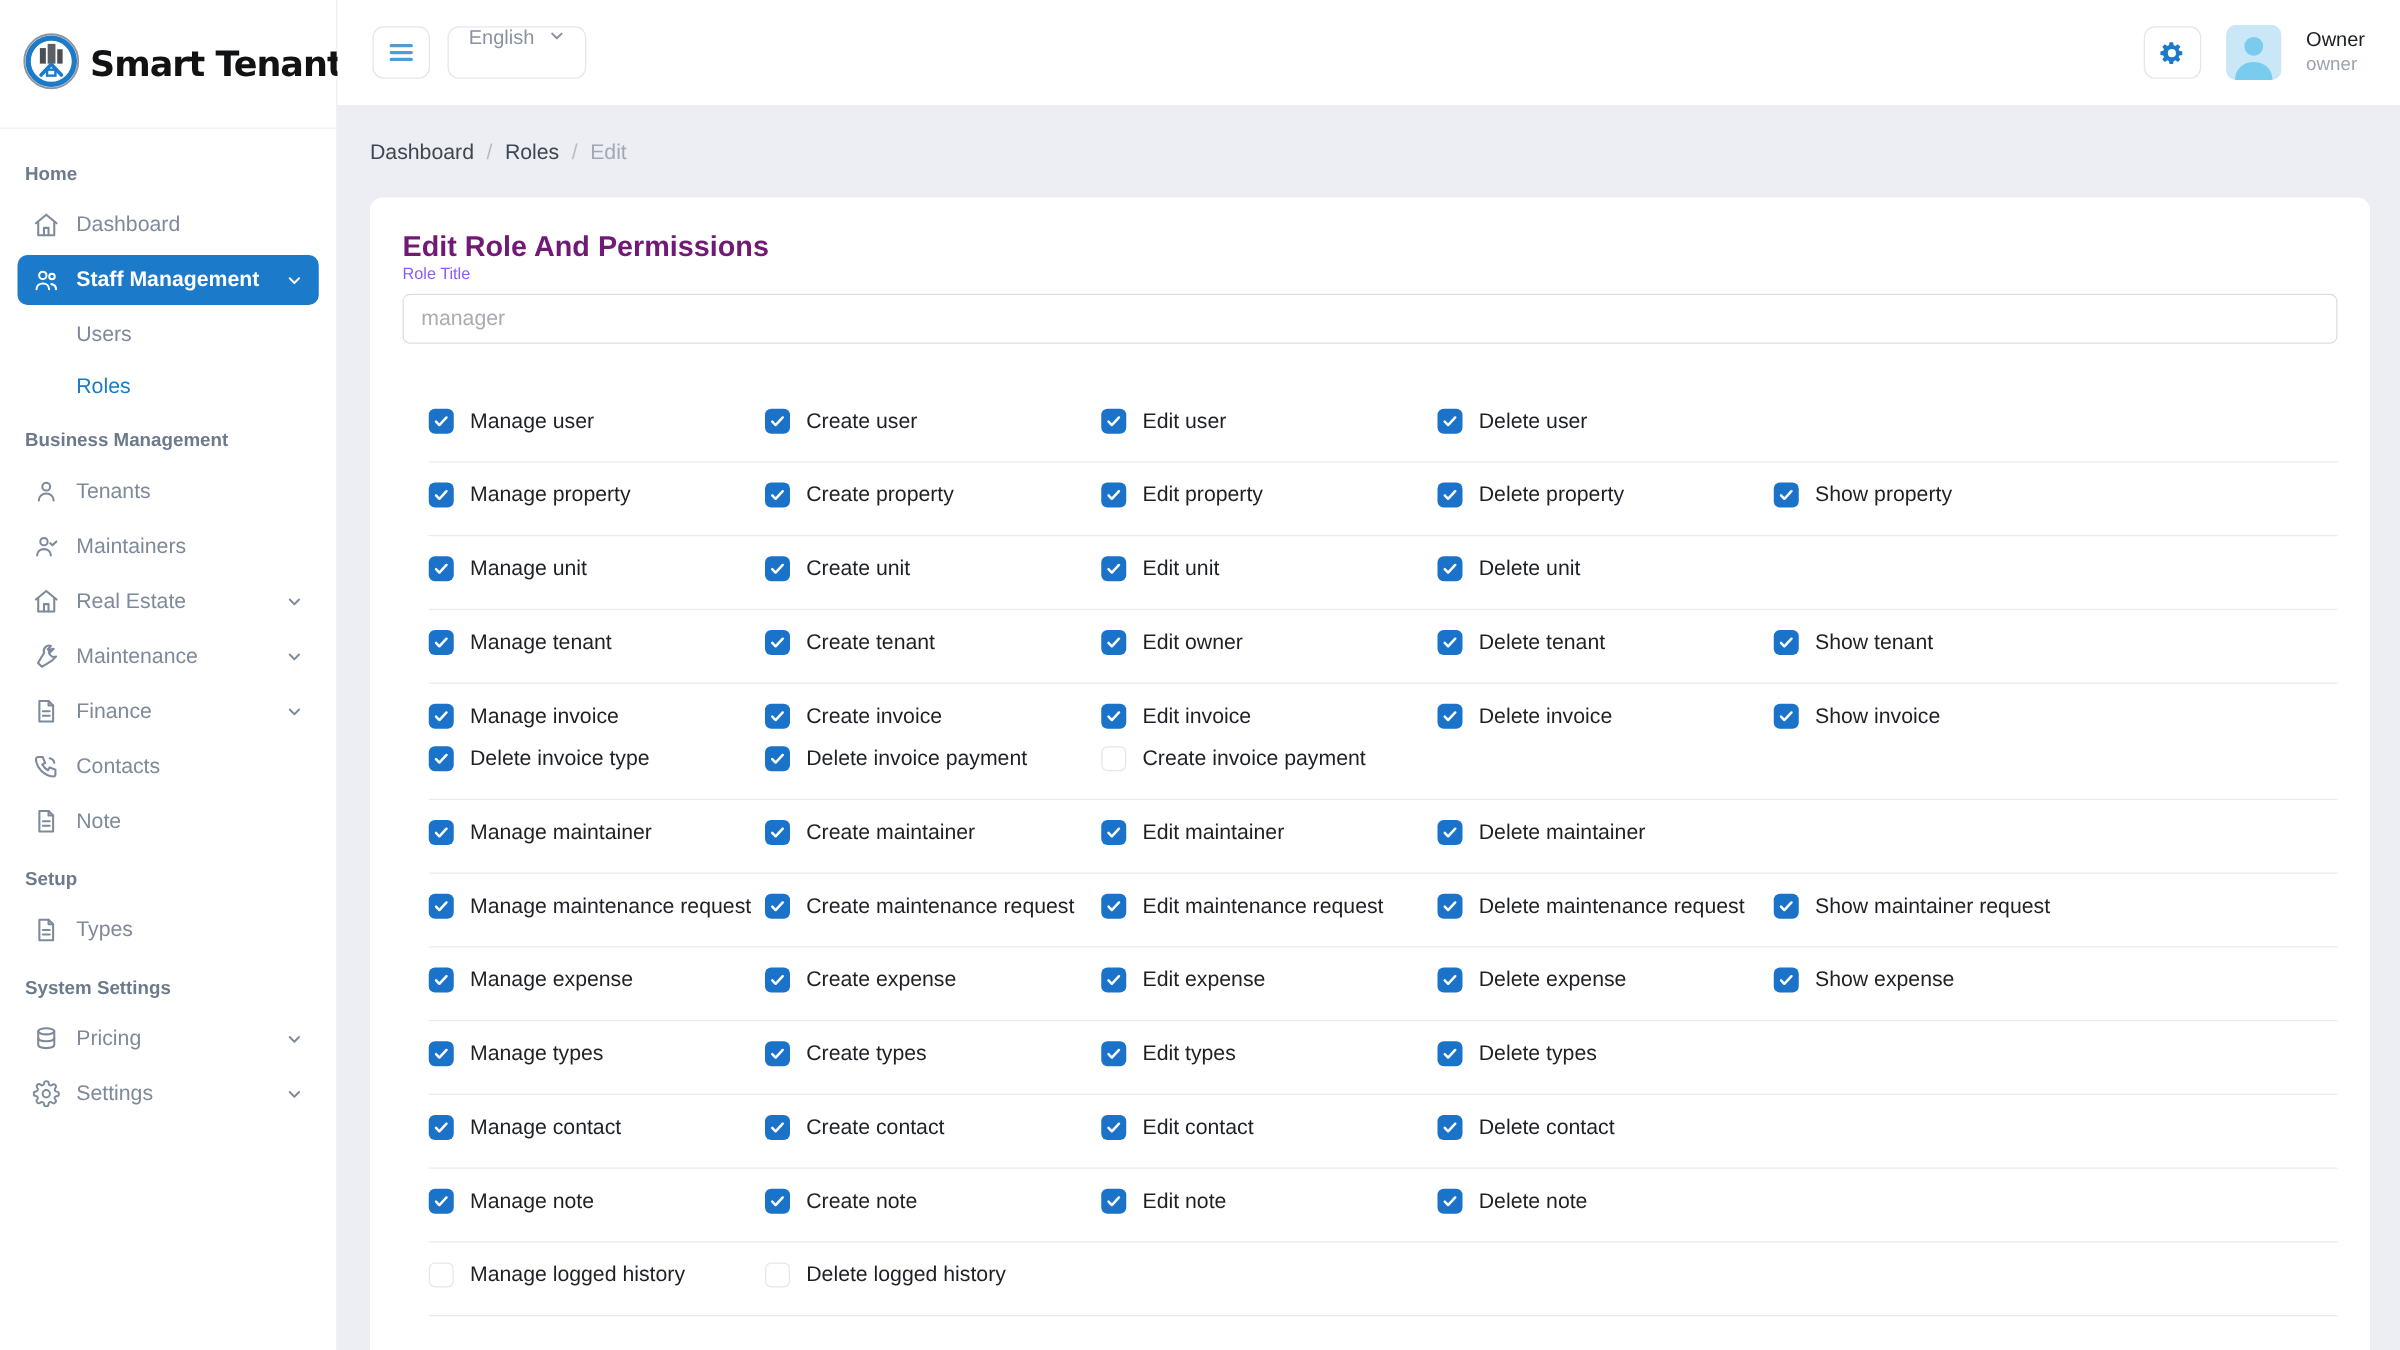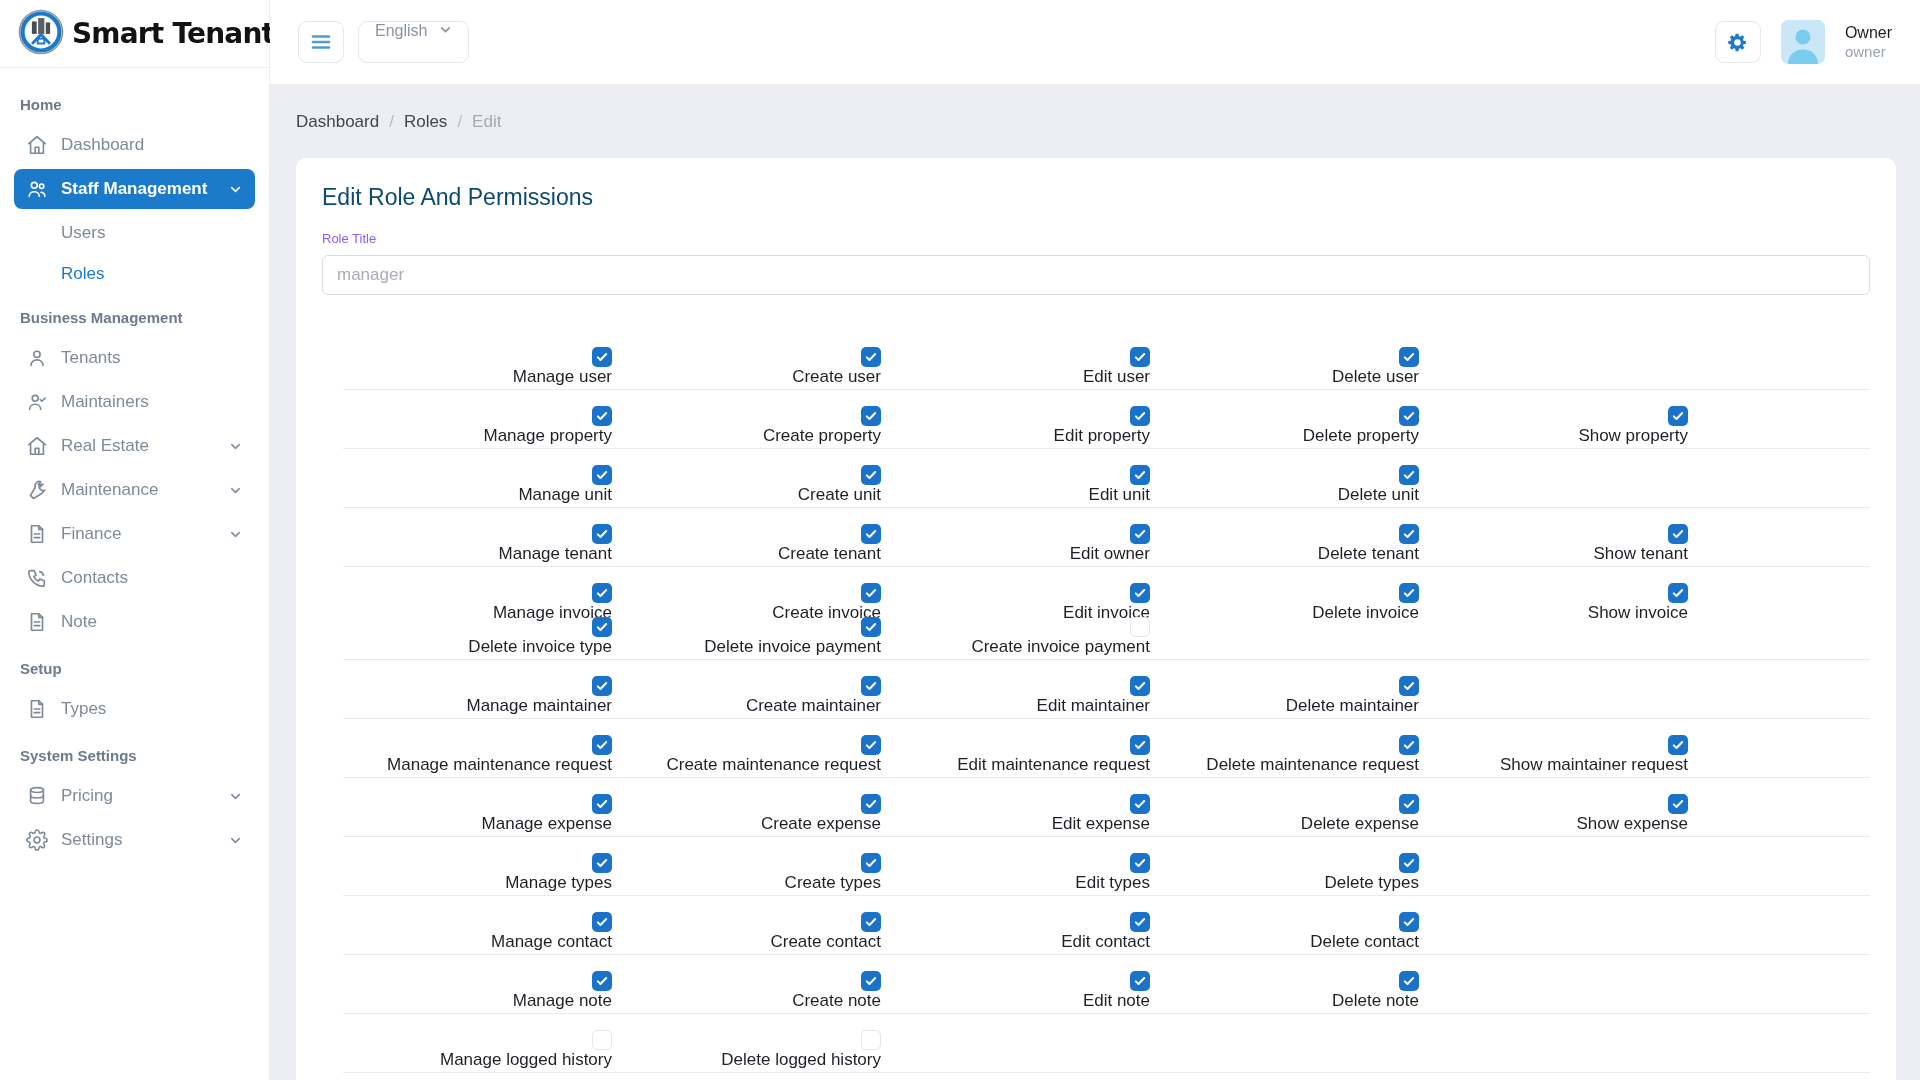--- a/index.html
+++ b/index.html
@@ -12,21 +12,21 @@
     --row-border:#e9ebf0;
     --btn-border:#e3e7ee;
   }
   *{box-sizing:border-box;margin:0;padding:0;}
   html,body{width:1920px;height:1080px;overflow:hidden;}
   body{font-family:"Liberation Sans",sans-serif;background:var(--body-bg);color:#222;}
   .app{display:flex;width:1920px;height:1080px;}
 
   
   .sidebar{width:270px;min-width:270px;background:#fff;height:1080px;border-right:1px solid #ececf1;}
-  .logo-row{height:68px;display:flex;align-items:center;padding:0 18px;border-bottom:1px solid #f0f1f4;cursor:pointer;}
+  .logo-row{height:103px;display:flex;align-items:center;padding:0 18px;border-bottom:1px solid #f0f1f4;cursor:pointer;}
   .brand-text{font-family:"DejaVu Sans",sans-serif;font-weight:800;font-size:28px;letter-spacing:-0.8px;color:#101214;margin-left:8px;white-space:nowrap;}
   .sidebar-nav{padding:14px 14px 0 14px;}
   .section-label{color:var(--section-label);font-size:15px;font-weight:700;padding:14px 6px 8px 6px;}
   .nav-item{display:flex;align-items:center;gap:13px;padding:0 12px;height:40px;margin:4px 0;border-radius:8px;color:var(--sidebar-text);font-size:17px;cursor:pointer;}
   .nav-item .nav-ico{width:22px;height:22px;display:flex;align-items:center;justify-content:center;flex:none;}
   .nav-item .nav-ico svg{width:22px;height:22px;}
   .nav-item .chev{margin-left:auto;display:flex;align-items:center;}
   .nav-item .chev svg{width:15px;height:15px;}
   .nav-item.active{background:var(--accent);color:#fff;font-weight:bold;}
   .sub-item{display:flex;align-items:center;height:40px;margin:1px 0;padding-left:47px;border-radius:8px;color:var(--sidebar-text);font-size:17px;cursor:pointer;}
@@ -46,29 +46,29 @@
   .user-role{font-size:15px;color:#9aa3ae;}
 
   
   .content{padding:20px 24px 0 26px;height:996px;overflow:hidden;}
   .breadcrumb{display:flex;align-items:center;font-size:17px;margin:8px 0 26px 0;color:#3f4651;}
   .breadcrumb .sep{color:#b7bdc6;margin:0 10px;}
   .breadcrumb .crumb{cursor:pointer;}
   .breadcrumb .crumb.current{color:#a2a9b2;cursor:default;}
 
   .card{background:#fff;border-radius:10px;padding:26px 26px 26px 26px;min-height:1000px;}
-  .card-title{font-size:23px;font-weight:400;color:#0c4a6e;margin-bottom:20px;}
+  .card-title{font-size:23px;font-weight:700;color:#701a75;}
   .field-label{display:block;font-size:13px;color:#8b5cf6;margin-bottom:9px;}
   .text-input{width:100%;height:40px;border:1px solid #d9dde3;border-radius:6px;padding:0 14px;font-size:17px;font-family:"Liberation Sans",sans-serif;color:#333;outline:none;}
   .text-input::placeholder{color:#a8adb4;}
 
   .perm-rows{margin:36px 0 0 21px;}
   .perm-row{display:grid;grid-template-columns:repeat(5,269px);row-gap:8px;padding:16px 0;border-bottom:1px solid var(--row-border);}
   .perm-row:last-child{border-bottom:none;}
-  .perm-item{display:flex;align-items:flex-end;height:26px;cursor:pointer;flex-direction:column;}
+  .perm-item{display:flex;align-items:flex-start;height:26px;cursor:pointer;}
   .cbox{width:20px;height:20px;border-radius:5px;flex:none;display:flex;align-items:center;justify-content:center;}
   .cbox.checked{background:var(--checkbox);}
   .cbox.unchecked{background:#fff;border:1.5px solid #e3e7ec;}
   .cbox svg{width:14px;height:14px;display:block;}
   .perm-label{margin-left:13px;font-size:17px;color:#1d2126;}
 </style>
 </head>
 <body>
 
 <div class="app">

